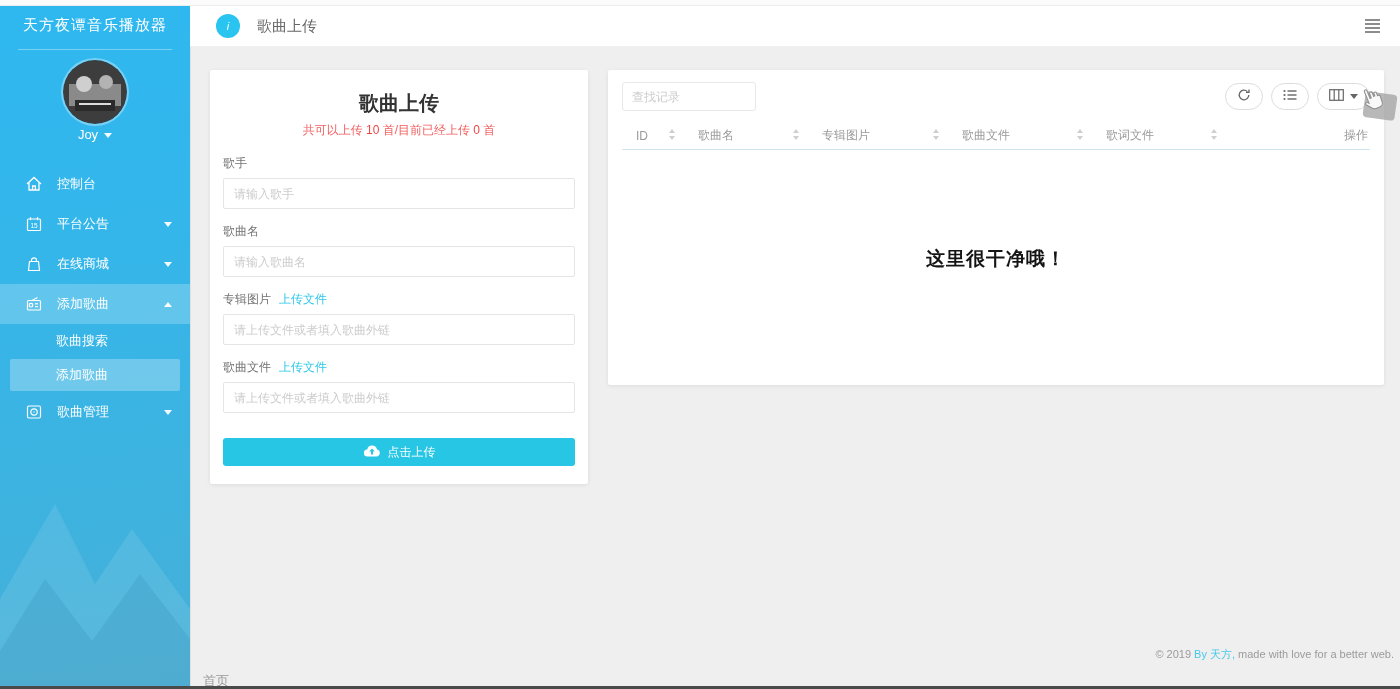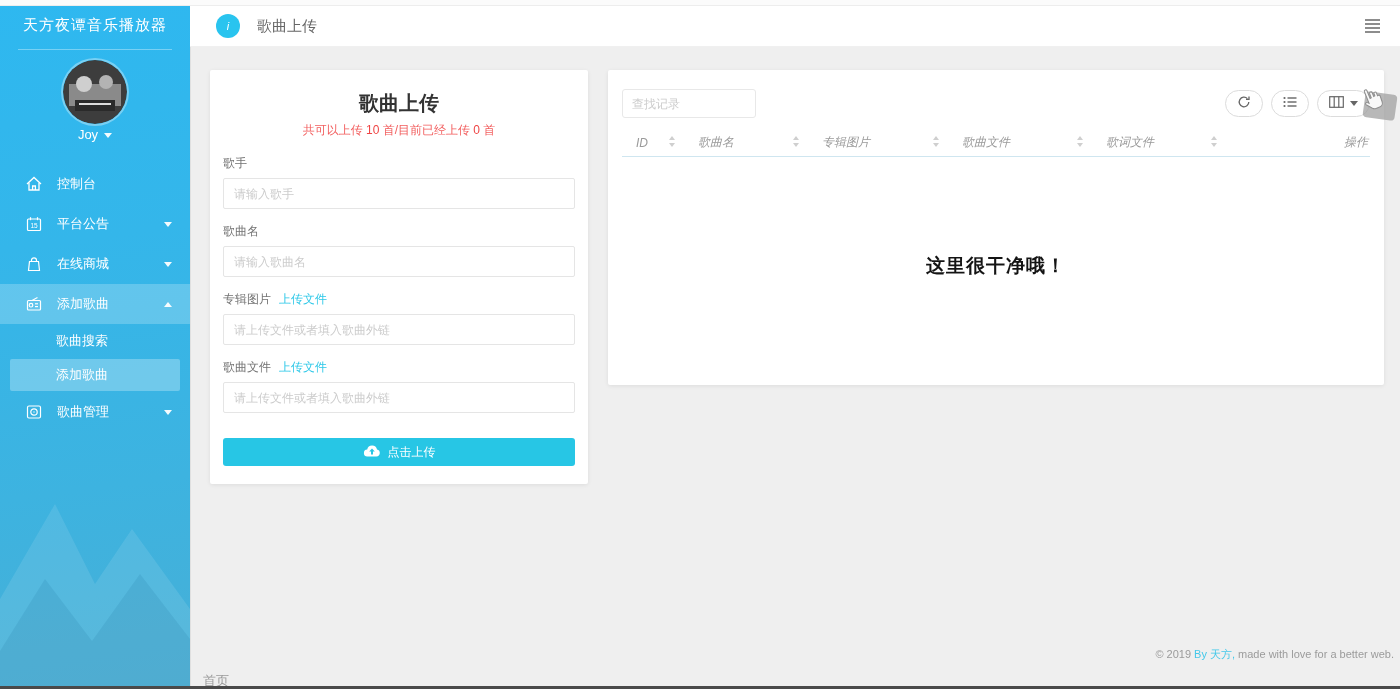--- a/index.html
+++ b/index.html
@@ -46,29 +46,29 @@
   .notice .num { color:#ef4444; }
   .fg { margin-top:12px; }
   .fg:first-of-type { margin-top:14px; }
   .fg-label { font-size:12px; color:#737373; }
   .upload-link { color:#2ec8e8; font-size:12px; margin-left:8px; text-decoration:none; cursor:pointer; }
   .form-input { display:block; width:100%; height:31px; margin-top:6px; border:1px solid #e5e5e5; border-radius:2px; padding:0 10px; font-size:12px; color:#333; outline:none; }
   .form-input::placeholder { color:#ccc; }
   .submit-btn { margin-top:25px; width:100%; height:28px; background:#27c6e5; border:none; border-radius:3px; color:#fff; font-size:12px; display:flex; align-items:center; justify-content:center; gap:7px; cursor:pointer; }
 
   
-  .table-card { position:absolute; left:608px; top:70px; width:776px; height:315px; padding:19px 14px; }
+  .table-card { position:absolute; left:608px; top:70px; width:776px; height:315px; padding:12px 14px; }
   .toolbar { display:flex; align-items:center; }
   .search-input { width:134px; height:29px; border:1px solid #e8e8e8; border-radius:3px; padding:0 9px; font-size:12px; color:#333; outline:none; }
   .search-input::placeholder { color:#ccc; }
   .toolbar-right { margin-left:auto; display:flex; gap:8px; }
   .pill { height:27px; min-width:38px; border:1px solid #dcdcdc; border-radius:14px; background:#fff; display:flex; align-items:center; justify-content:center; gap:5px; padding:0 11px; cursor:pointer; }
   .pill .caret-grey { border-left:4px solid transparent; border-right:4px solid transparent; border-top:5px solid #666; margin-left:1px; }
   .thead { display:flex; align-items:center; margin-top:11px; height:28px; border-bottom:1px solid #cfe6f0; font-size:12px; color:#9a9a9a; }
-  .th { display:flex; align-items:center; justify-content:space-between; padding:0 8px 0 14px; cursor:pointer;font-style:italic; }
+  .th { display:flex; align-items:center; justify-content:space-between; padding:0 8px 0 14px; cursor:pointer; }
   .th-id { width:62px; } .th-name { width:124px; } .th-album { width:140px; }
   .th-song { width:144px; } .th-lyric { width:134px; }
   .th-op { flex:1; justify-content:flex-end; padding-right:2px; }
   .empty { text-align:center; margin-top:96px; font-size:19px; color:#141414; font-weight:600; letter-spacing:1px; }
 
   
   .footer-home { position:absolute; left:203px; top:672px; font-size:13px; color:#9b9b9b; cursor:pointer; z-index:3; }
   .footer-copy { position:absolute; right:6px; top:647px; font-size:11px; color:#9b9b9b; z-index:3; }
   .footer-copy .cy { color:#45c8e9; text-decoration:none; cursor:pointer; }
 

